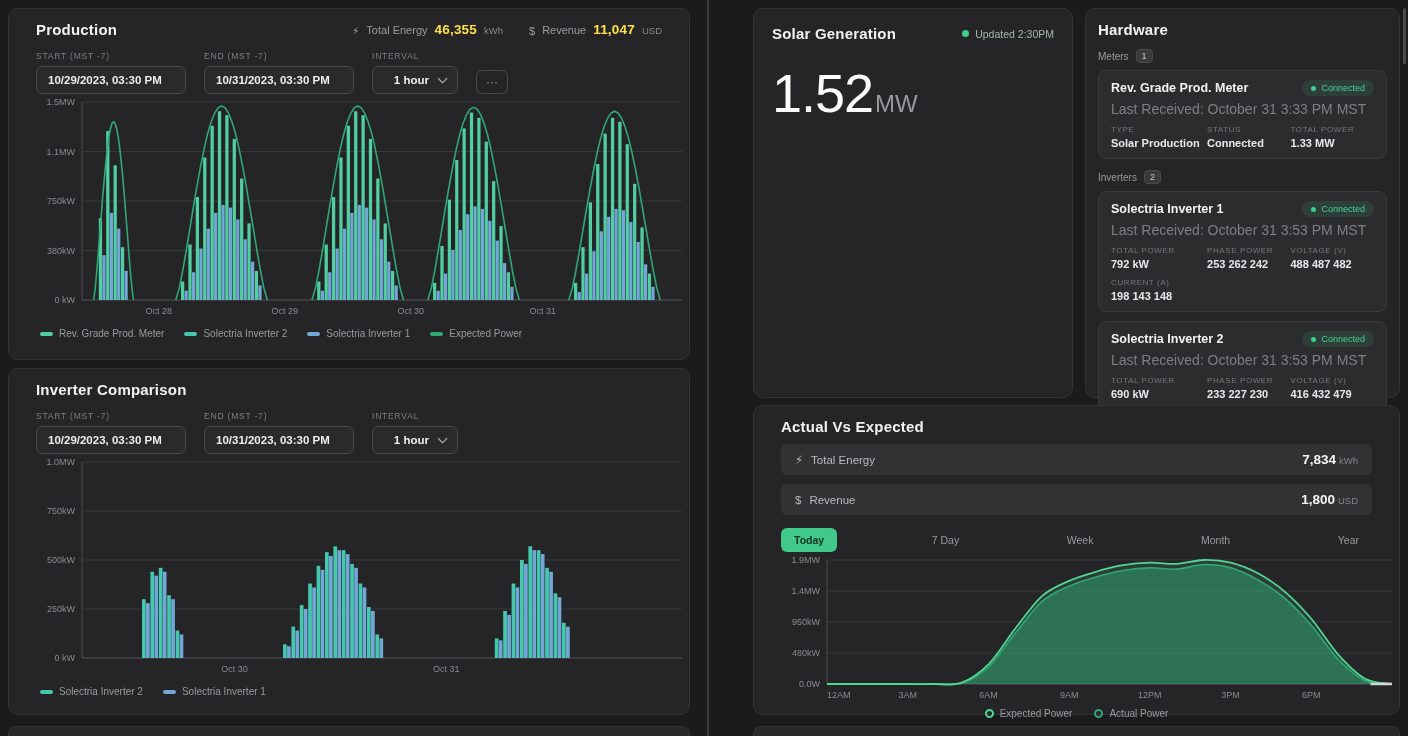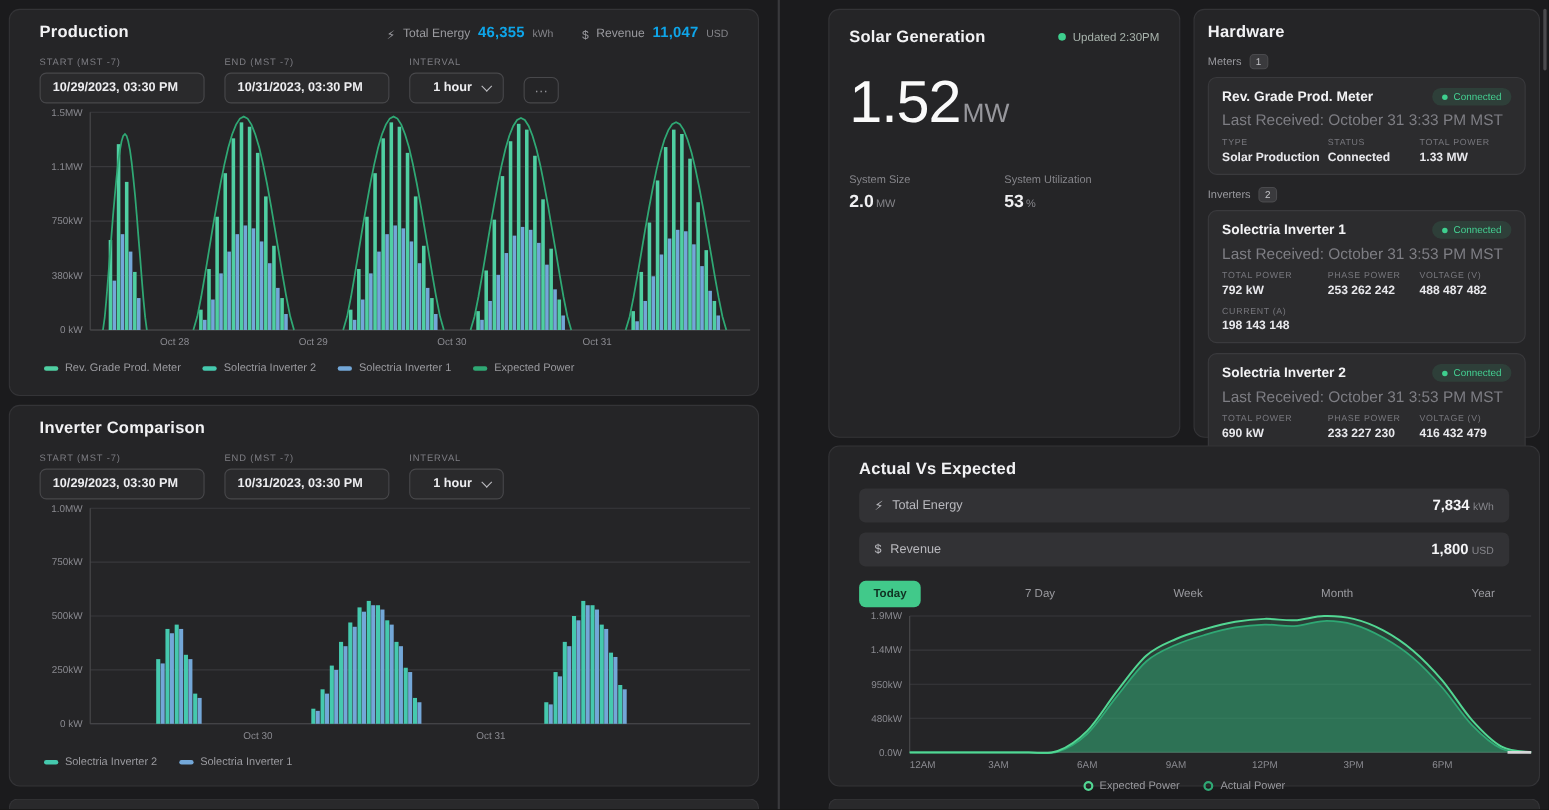--- a/index.html
+++ b/index.html
@@ -8,21 +8,21 @@
   #stage { position:relative; width:1408px; height:736px; background:#1b1b1d; overflow:hidden; }
 
   .panel { position:absolute; background:#252527; border:1px solid #343437; border-radius:10px; padding:12px 27px; }
   .panel-title { font-size:15px; font-weight:bold; color:#f2f2f4; letter-spacing:.2px; }
 
   
   .head-row { display:flex; justify-content:space-between; align-items:center; }
   .stats { display:flex; gap:26px; align-items:center; }
   .stat { display:flex; gap:7px; align-items:baseline; font-size:11px; color:#9a9a9f; }
   .stat .ico { color:#9a9a9f; font-size:11px; position:relative; top:1px; }
-  .stat b { color:#0ea5e9; font-size:13.5px; letter-spacing:.2px; }
+  .stat b { color:#fde047; font-size:13.5px; letter-spacing:.2px; }
   .stat .unit { font-size:9.5px; color:#85858a; }
 
   
   .controls { display:flex; gap:18px; margin-top:13px; align-items:flex-end; }
   .field-label { font-size:8.5px; letter-spacing:.8px; color:#7d7d83; text-transform:uppercase; margin-bottom:5px; }
   .tbox { background:#2a2a2c; border:1px solid #48484b; border-radius:6px; color:#ededf0;
           font-size:11.5px; font-weight:bold; padding:7px 11px; font-family:inherit; }
   input.tbox { width:150px; }
   .selectbox { display:flex; align-items:center; gap:10px; cursor:pointer; width:86px; justify-content:flex-end; }
   .chev { width:7px; height:7px; border-right:1.6px solid #bdbdc2; border-bottom:1.6px solid #bdbdc2;
@@ -368,30 +368,20 @@
     <div class="head-row">
       <h2 class="panel-title">Solar Generation</h2>
       <div class="updated">
         <span class="gdot"></span>
         <span>Updated 2:30PM</span>
       </div>
     </div>
     <div class="bigval">
       <b>1.52</b><span>MW</span>
     </div>
-    <div class="metrics">
-      <div class="metric">
-        <div class="m-label">System Size</div>
-        <div class="m-val"><span>2.0</span><span class="m-unit">MW</span></div>
-      </div>
-      <div class="metric">
-        <div class="m-label">System Utilization</div>
-        <div class="m-val"><span>53</span><span class="m-unit">%</span></div>
-      </div>
-    </div>
   </section>
 
   <section class="panel" style="left:1085px; top:8px; width:315px; height:390px; padding:12px;">
     <h2 class="panel-title">Hardware</h2>
     <div class="hw-sec">
       <span class="sec-label">Meters</span>
       <span class="count-badge">1</span>
     </div>
     <div class="dev-card">
       <div class="dev-head">

